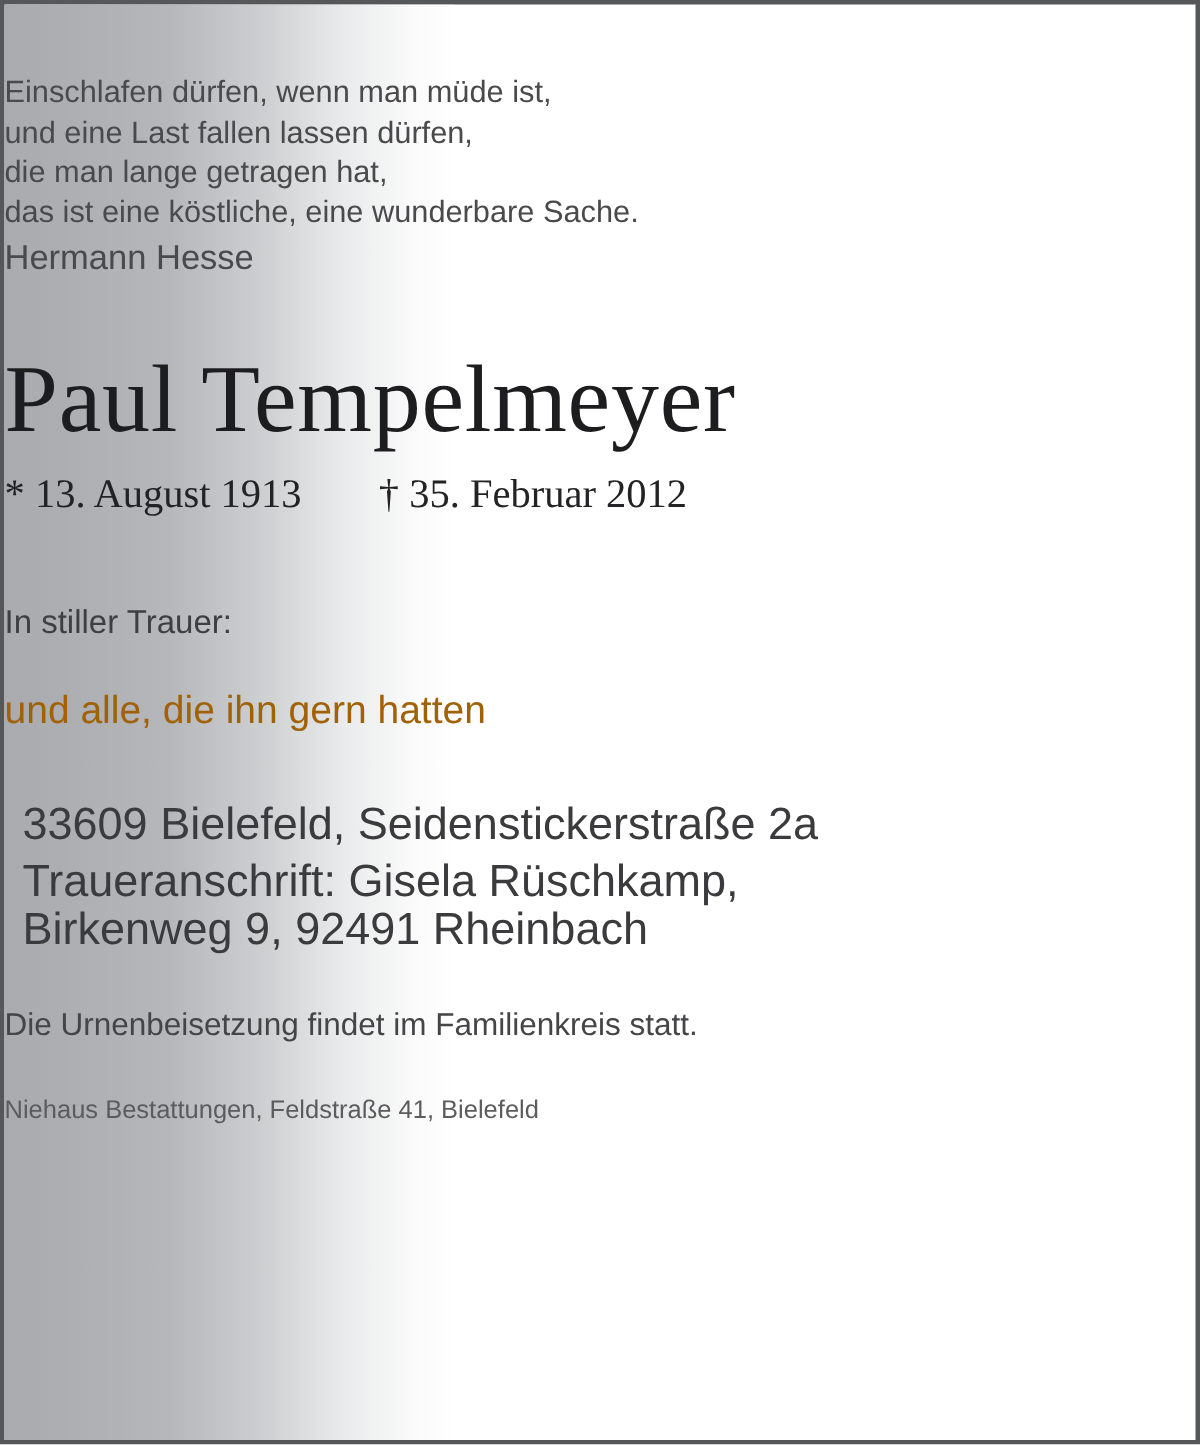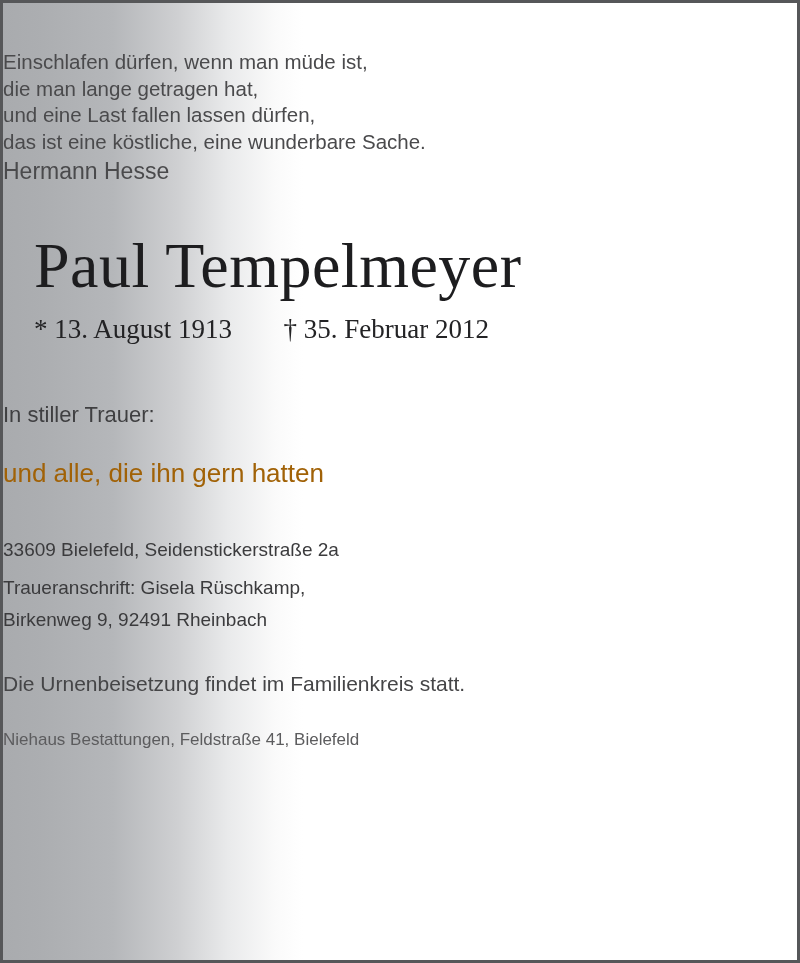--- a/index.html
+++ b/index.html
@@ -58,21 +58,20 @@
   .poem-author {
     font-size: 23px;
     line-height: 26.5px;
     color: #4a4a4c;
     margin-top: 3px;
   }
 
   
   #name-block {
     margin-top: 46px;
-    padding-left: 31px;
   }
   #deceased-name {
     font-family: "Liberation Serif", serif;
     font-weight: 400;
     font-size: 64px;
     line-height: 70px;
     letter-spacing: 0.5px;
     color: #1d1d1f;
     white-space: nowrap;
   }
@@ -109,24 +108,25 @@
     color: #a16207;
     margin-top: 26px;
     white-space: nowrap;
   }
 
   
   #address-block {
     margin-top: 42px;
   }
   .address-line {
-    font-size: 19px;
+    font-size: 30px;
     line-height: 32px;
     color: #3b3b3d;
     white-space: nowrap;
+    margin-left: 12px;
   }
   .address-line.group-start { margin-top: 6px; }
 
   
   #interment-note {
     margin-top: 34px;
     font-size: 21px;
     line-height: 28px;
     color: #454547;
     white-space: nowrap;
@@ -145,22 +145,22 @@
 <body>
 
 <div id="notice">
 
   <div id="gradient-layer"></div>
 
   <div id="content">
 
     <div id="poem" class="block">
       <div class="poem-line">Einschlafen dürfen, wenn man müde ist,</div>
+      <div class="poem-line">und eine Last fallen lassen dürfen,</div>
       <div class="poem-line">die man lange getragen hat,</div>
-      <div class="poem-line">und eine Last fallen lassen dürfen,</div>
       <div class="poem-line">das ist eine köstliche, eine wunderbare Sache.</div>
       <div class="poem-author">Hermann Hesse</div>
     </div>
 
     <div id="name-block" class="block">
       <div id="deceased-name">Paul Tempelmeyer</div>
       <div id="dates-line">
         <span>*</span>
         <span>13. August 1913</span>
         <span class="date-gap"></span>

